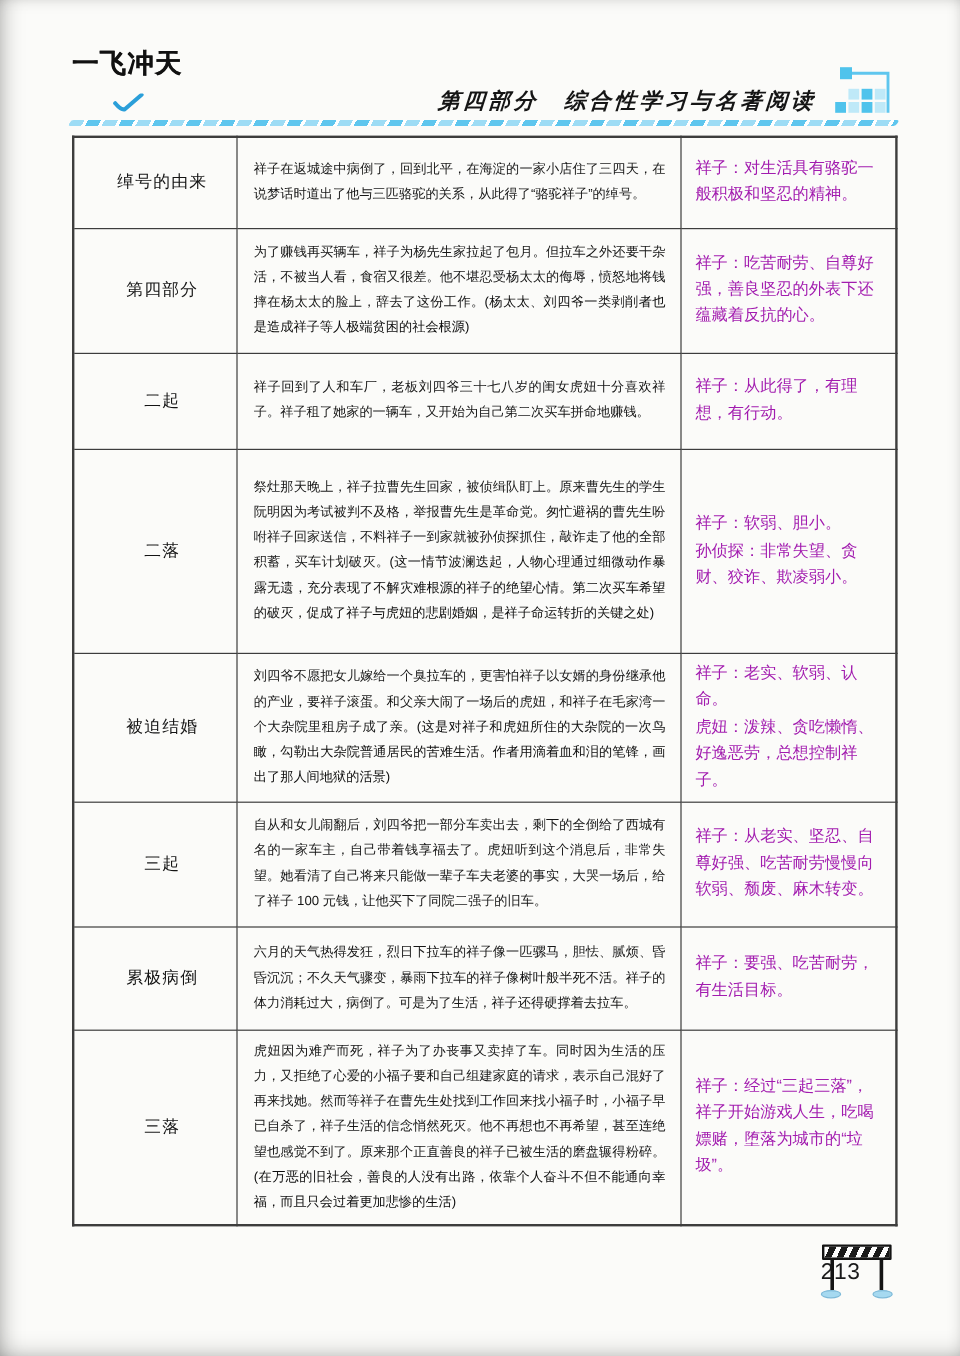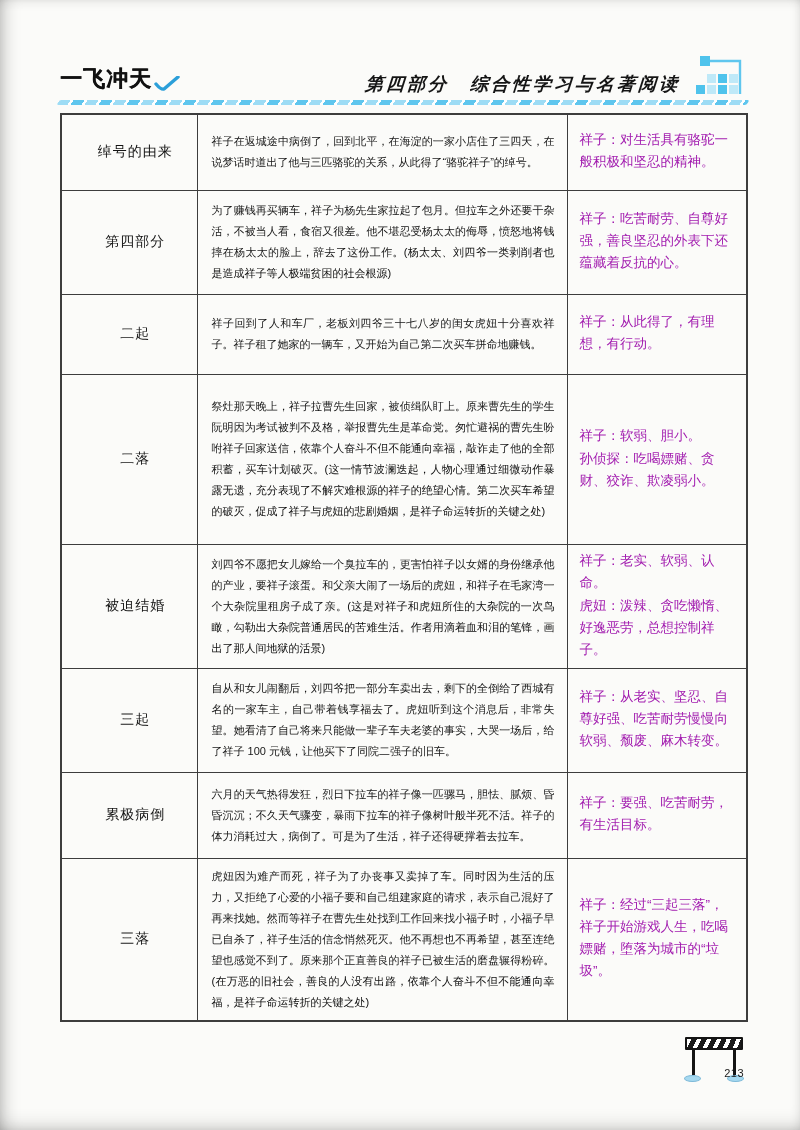--- a/index.html
+++ b/index.html
@@ -16,21 +16,21 @@
                 inset -8px 0 14px -11px rgba(0,0,0,.18),
                 inset 0 -16px 22px -18px rgba(0,0,0,.30),
                 inset 0 10px 16px -14px rgba(0,0,0,.18);
   }
 
   
   .header {
     position:absolute; left:60px; top:54px; width:686px; height:46px;
     display:flex; align-items:flex-end;
   }
-  .logo { display:flex; align-items:center; padding-bottom:6px; }
+  .logo { display:flex; align-items:center; padding-bottom:6px;flex-direction:column; }
   .logo-text {
     font-size:22px; font-weight:900; letter-spacing:1px; color:#111;
     font-family:"Liberation Sans", sans-serif;
     text-shadow:.4px 0 #111;
   }
   .logo-check { margin-left:2px; margin-top:10px; }
   .section-title {
     margin-left:auto; margin-right:14px; padding-bottom:4px;
     font-family:"DejaVu Serif","Liberation Serif", serif;
     font-style:italic; font-weight:700;
@@ -87,22 +87,22 @@
     border-radius:1px;
   }
   .hurdle-leg { position:absolute; top:12px; width:3px; height:26px; background:#141414; }
   .hurdle-leg.left { left:8px; } .hurdle-leg.right { right:8px; }
   .hurdle-foot {
     position:absolute; bottom:0; width:17px; height:7px;
     background:#a6d9f0; border:1px solid #7db9d8; border-radius:50%;
   }
   .hurdle-foot.left { left:0; } .hurdle-foot.right { right:0; }
   .page-num {
-    position:absolute; left:0; right:0; top:30px; text-align:right;
-    font-size:11px; color:#1a1a1a; letter-spacing:.5px;
+    position:absolute; left:0; right:0; top:13px; text-align:left;
+    font-size:19px; color:#1a1a1a; letter-spacing:.5px;
   }
 </style>
 </head>
 <body>
 
 <div class="page">
 
   <div class="header">
     <div class="logo">
       <span class="logo-text">一飞冲天</span>
@@ -148,24 +148,24 @@
         </tr>
         <tr class="row-3">
           <td class="cell title-cell">二起</td>
           <td class="cell content-cell"><span>祥子回到了人和车厂，老板刘四爷三十七八岁的闺女虎妞十分喜欢祥子。祥子租了她家的一辆车，又开始为自己第二次买车拼命地赚钱。</span><span class="note"></span></td>
           <td class="cell analysis-cell">
             <div class="a-line">祥子：从此得了，有理想，有行动。</div>
           </td>
         </tr>
         <tr class="row-4">
           <td class="cell title-cell">二落</td>
-          <td class="cell content-cell"><span>祭灶那天晚上，祥子拉曹先生回家，被侦缉队盯上。原来曹先生的学生阮明因为考试被判不及格，举报曹先生是革命党。匆忙避祸的曹先生吩咐祥子回家送信，依靠个人奋斗不但不能通向幸福，敲诈走了他的全部积蓄，买车计划破灭。</span><span class="note">(这一情节波澜迭起，人物心理通过细微动作暴露无遗，充分表现了不解灾难根源的祥子的绝望心情。第二次买车希望的破灭，促成了祥子与虎妞的悲剧婚姻，是祥子命运转折的关键之处)</span></td>
+          <td class="cell content-cell"><span>祭灶那天晚上，祥子拉曹先生回家，被侦缉队盯上。原来曹先生的学生阮明因为考试被判不及格，举报曹先生是革命党。匆忙避祸的曹先生吩咐祥子回家送信，不料祥子一到家就被孙侦探抓住，敲诈走了他的全部积蓄，买车计划破灭。</span><span class="note">(这一情节波澜迭起，人物心理通过细微动作暴露无遗，充分表现了不解灾难根源的祥子的绝望心情。第二次买车希望的破灭，促成了祥子与虎妞的悲剧婚姻，是祥子命运转折的关键之处)</span></td>
           <td class="cell analysis-cell">
             <div class="a-line">祥子：软弱、胆小。</div>
-            <div class="a-line">孙侦探：吃喝嫖赌、贪财、狡诈、欺凌弱小。</div>
+            <div class="a-line">孙侦探：非常失望、贪财、狡诈、欺凌弱小。</div>
           </td>
         </tr>
         <tr class="row-5">
           <td class="cell title-cell">被迫结婚</td>
           <td class="cell content-cell"><span>刘四爷不愿把女儿嫁给一个臭拉车的，更害怕祥子以女婿的身份继承他的产业，要祥子滚蛋。和父亲大闹了一场后的虎妞，和祥子在毛家湾一个大杂院里租房子成了亲。</span><span class="note">(这是对祥子和虎妞所住的大杂院的一次鸟瞰，勾勒出大杂院普通居民的苦难生活。作者用滴着血和泪的笔锋，画出了那人间地狱的活景)</span></td>
           <td class="cell analysis-cell">
             <div class="a-line">祥子：老实、软弱、认命。</div>
             <div class="a-line">虎妞：泼辣、贪吃懒惰、好逸恶劳，总想控制祥子。</div>
           </td>
         </tr>
@@ -178,21 +178,21 @@
         </tr>
         <tr class="row-7">
           <td class="cell title-cell">累极病倒</td>
           <td class="cell content-cell"><span>六月的天气热得发狂，烈日下拉车的祥子像一匹骡马，胆怯、腻烦、昏昏沉沉；不久天气骤变，暴雨下拉车的祥子像树叶般半死不活。祥子的体力消耗过大，病倒了。可是为了生活，祥子还得硬撑着去拉车。</span><span class="note"></span></td>
           <td class="cell analysis-cell">
             <div class="a-line">祥子：要强、吃苦耐劳，有生活目标。</div>
           </td>
         </tr>
         <tr class="row-8">
           <td class="cell title-cell">三落</td>
-          <td class="cell content-cell"><span>虎妞因为难产而死，祥子为了办丧事又卖掉了车。同时因为生活的压力，又拒绝了心爱的小福子要和自己组建家庭的请求，表示自己混好了再来找她。然而等祥子在曹先生处找到工作回来找小福子时，小福子早已自杀了，祥子生活的信念悄然死灭。他不再想也不再希望，甚至连绝望也感觉不到了。原来那个正直善良的祥子已被生活的磨盘辗得粉碎。</span><span class="note">(在万恶的旧社会，善良的人没有出路，依靠个人奋斗不但不能通向幸福，是祥子命运转折的关键之处)</span></td>
+          <td class="cell content-cell"><span>虎妞因为难产而死，祥子为了办丧事又卖掉了车。同时因为生活的压力，又拒绝了心爱的小福子要和自己组建家庭的请求，表示自己混好了再来找她。然而等祥子在曹先生处找到工作回来找小福子时，小福子早已自杀了，祥子生活的信念悄然死灭。他不再想也不再希望，甚至连绝望也感觉不到了。原来那个正直善良的祥子已被生活的磨盘辗得粉碎。</span><span class="note">(在万恶的旧社会，善良的人没有出路，依靠个人奋斗不但不能通向幸福，而且只会过着更加悲惨的生活)</span></td>
           <td class="cell analysis-cell">
             <div class="a-line">祥子：经过“三起三落”，祥子开始游戏人生，吃喝嫖赌，堕落为城市的“垃圾”。</div>
           </td>
         </tr>
       </tbody>
   </table>
 
   <div class="page-marker">
     <div class="hurdle-bar"></div>
     <div class="hurdle-leg left"></div>

